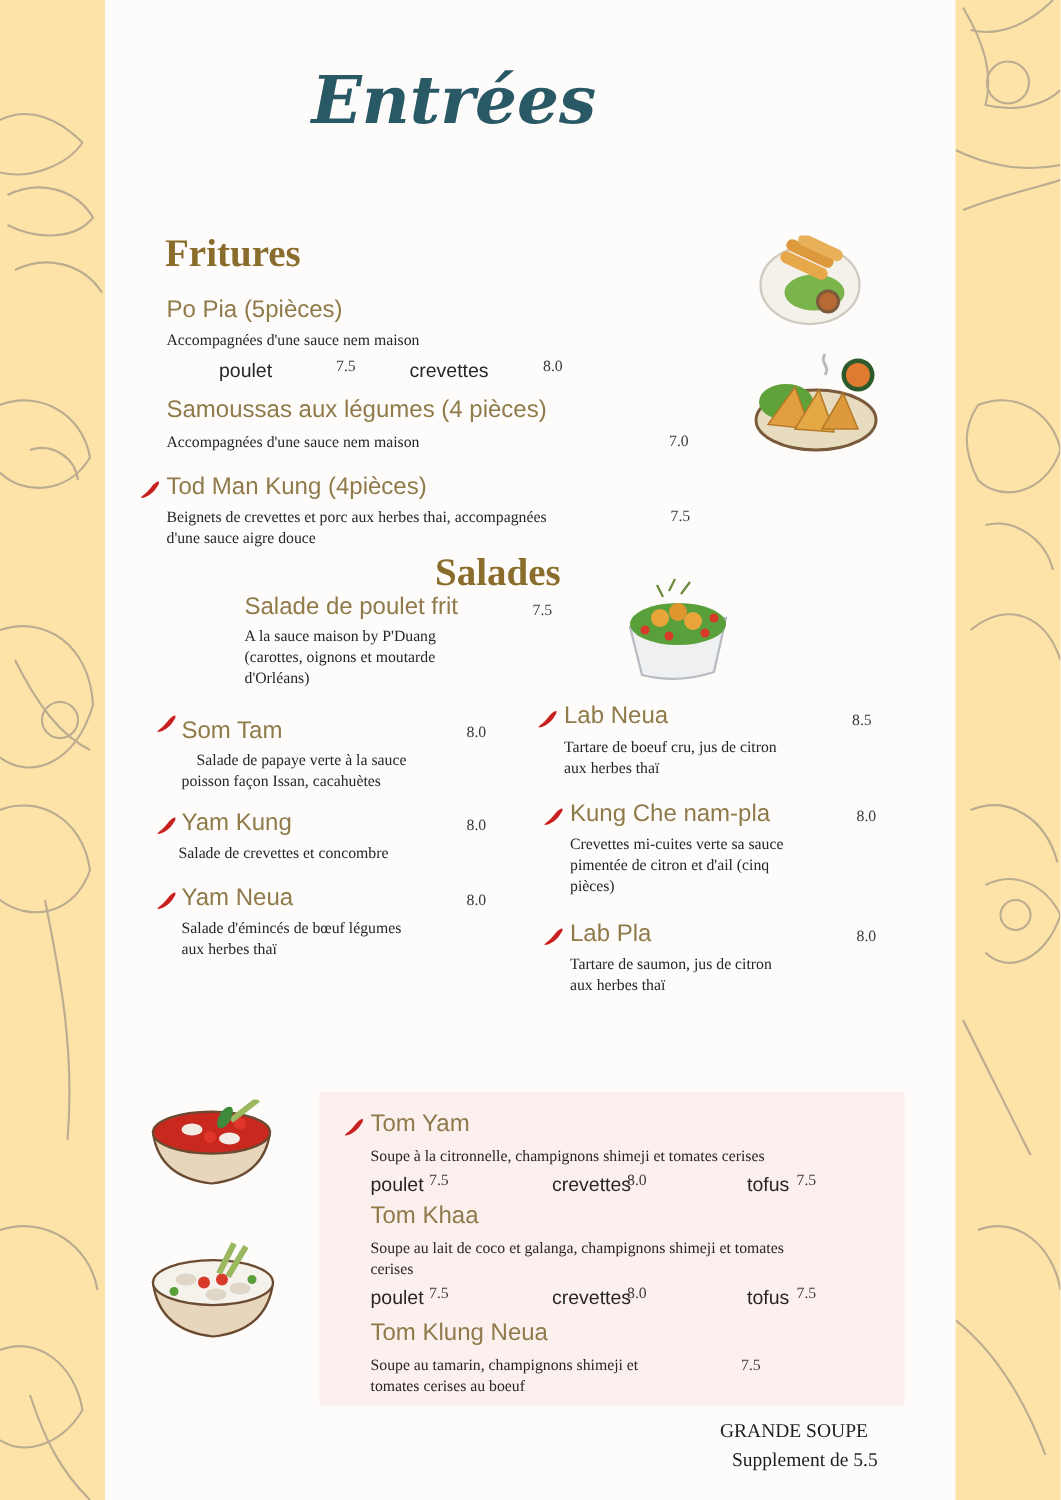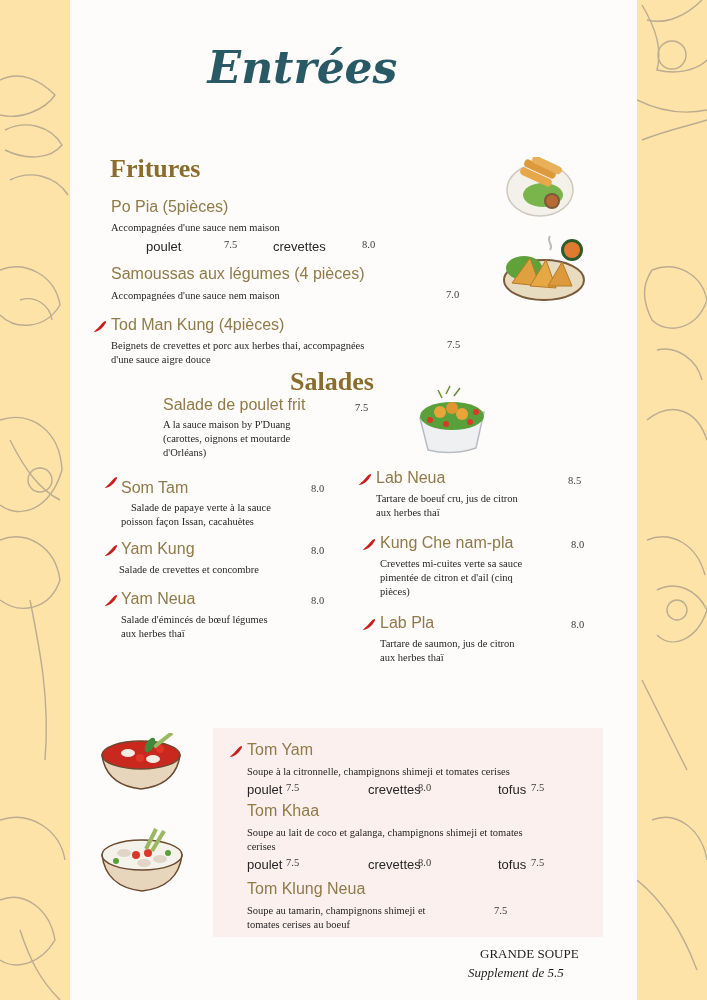--- a/index.html
+++ b/index.html
@@ -261,13 +261,13 @@
 <div class="abs price" style="left:418px;top:857px;">8.0</div>
 <div class="abs opt" style="left:498px;top:857px;">tofus</div>
 <div class="abs price" style="left:531px;top:857px;">7.5</div>
 
 <div class="abs item-name" style="left:247px;top:880px;">Tom Klung Neua</div>
 <div class="abs desc" style="left:247px;top:904px;">Soupe au tamarin, champignons shimeji et</div>
 <div class="abs desc" style="left:247px;top:918px;">tomates cerises au boeuf</div>
 <div class="abs price" style="left:494px;top:905px;">7.5</div>
 
 <div class="abs note" style="left:480px;top:945px;">GRANDE SOUPE</div>
-<div class="abs note" style="left:468px;top:964px;font-style:italic;">Supplement de 5.5</div>
+<div class="abs note" style="left:488px;top:964px;">Supplement de 5.5</div>
 
 </body></html>

